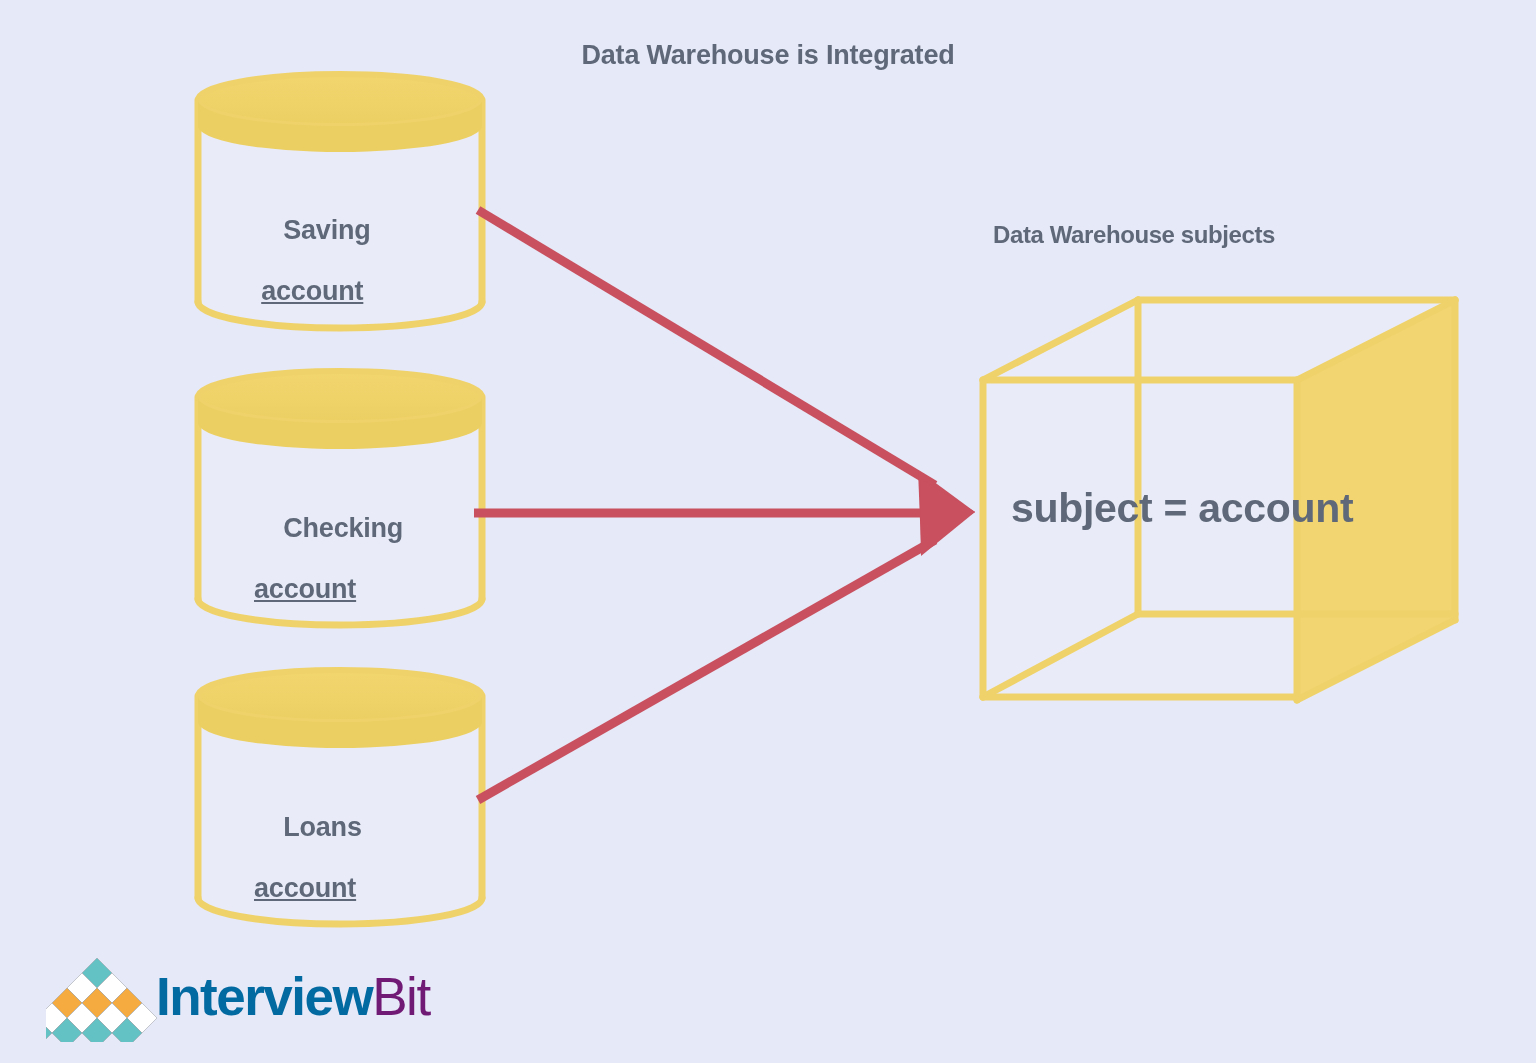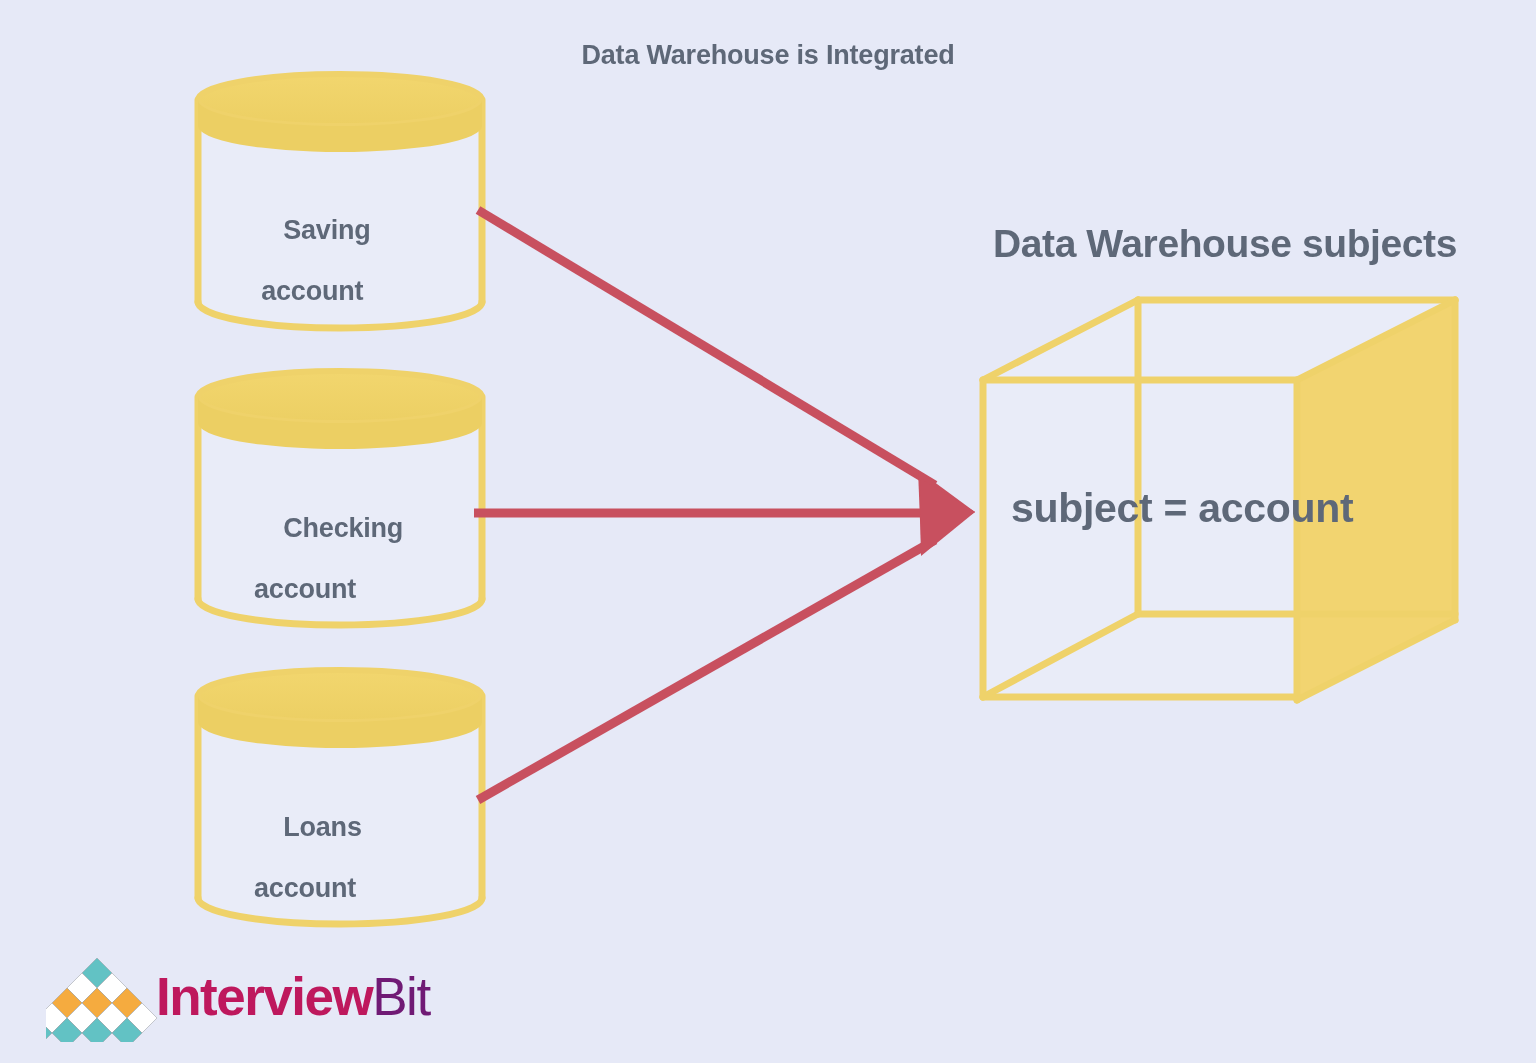--- a/index.html
+++ b/index.html
@@ -40,42 +40,42 @@
     width: 1536px;
     text-align: center;
     font-size: 27px;
     font-weight: bold;
     letter-spacing: -0.2px;
   }
 
   #subjects-heading {
     left: 993px;
     top: 222px;
-    font-size: 39px;
+    font-size: 24px;
     font-weight: bold;
     letter-spacing: -0.4px;
   }
 
   #cube-label {
     left: 1011px;
     top: 486px;
     font-size: 41px;
     font-weight: bold;
     letter-spacing: -0.3px;
     text-align: center;
   }
 
   .cyl-label {
     left: 254px;
     font-size: 27px;
     font-weight: bold;
     letter-spacing: -0.2px;
     text-align: left;
   }
-  .cyl-label .l2 { display: block; }
+  .cyl-label .l2 { display: block; text-decoration: underline; }
 
   #logo {
     position: absolute;
     left: 46px;
     top: 952px;
     width: 400px;
     height: 90px;
   }
   #logo-mark {
     position: absolute;
@@ -86,21 +86,21 @@
   }
   #logo-wordmark {
     position: absolute;
     left: 110px;
     top: 14px;
     font-size: 53px;
     font-weight: bold;
     letter-spacing: -1.5px;
     white-space: pre;
   }
-  #logo-interview { color: #be185d; }
+  #logo-interview { color: #0369a1; }
   #logo-bit { color: #701a75; font-weight: normal; }
 </style>
 </head>
 <body>
 
 <div id="stage">
 
   <svg id="diagram-svg" viewBox="0 0 1536 1063">
     <defs>
       <linearGradient id="cylTopGrad" x1="0" y1="0" x2="0" y2="1">

